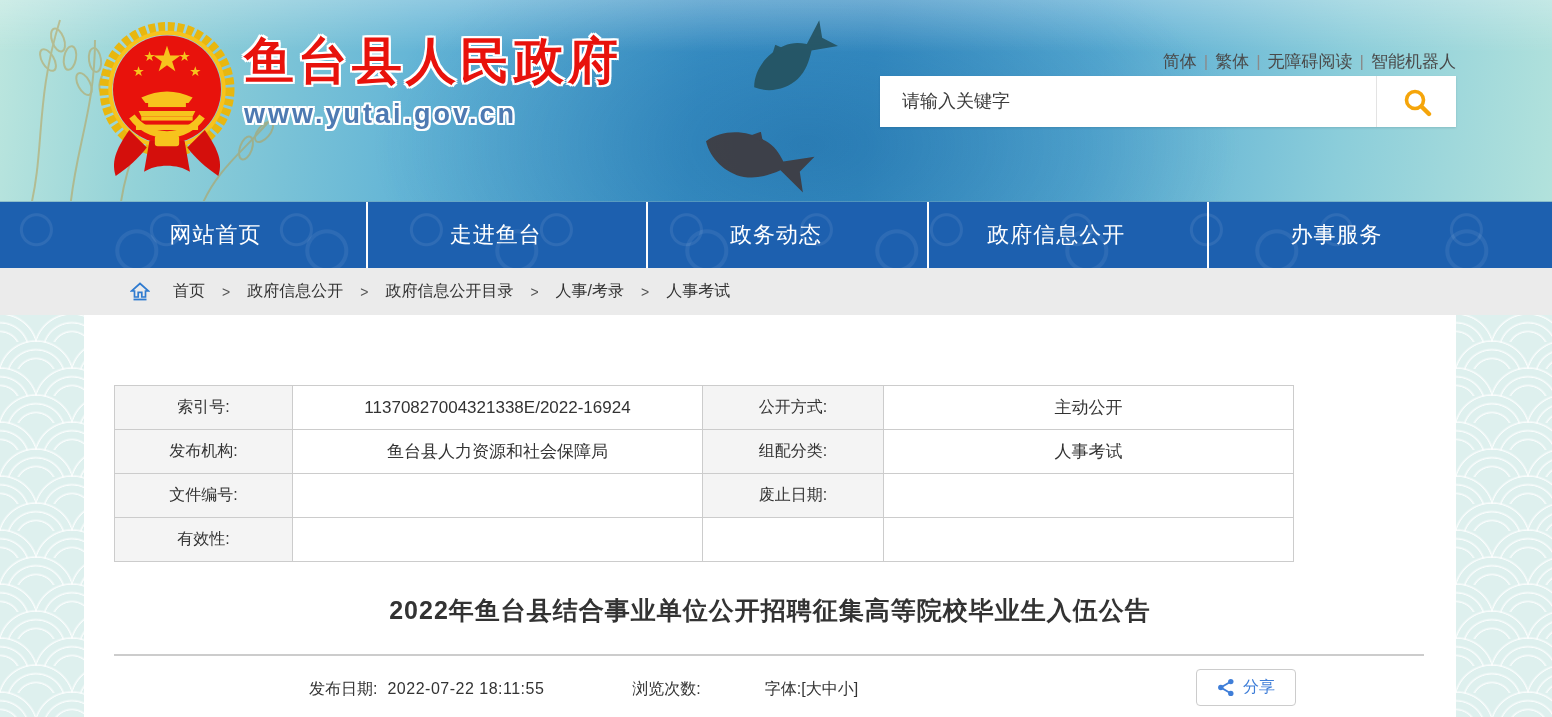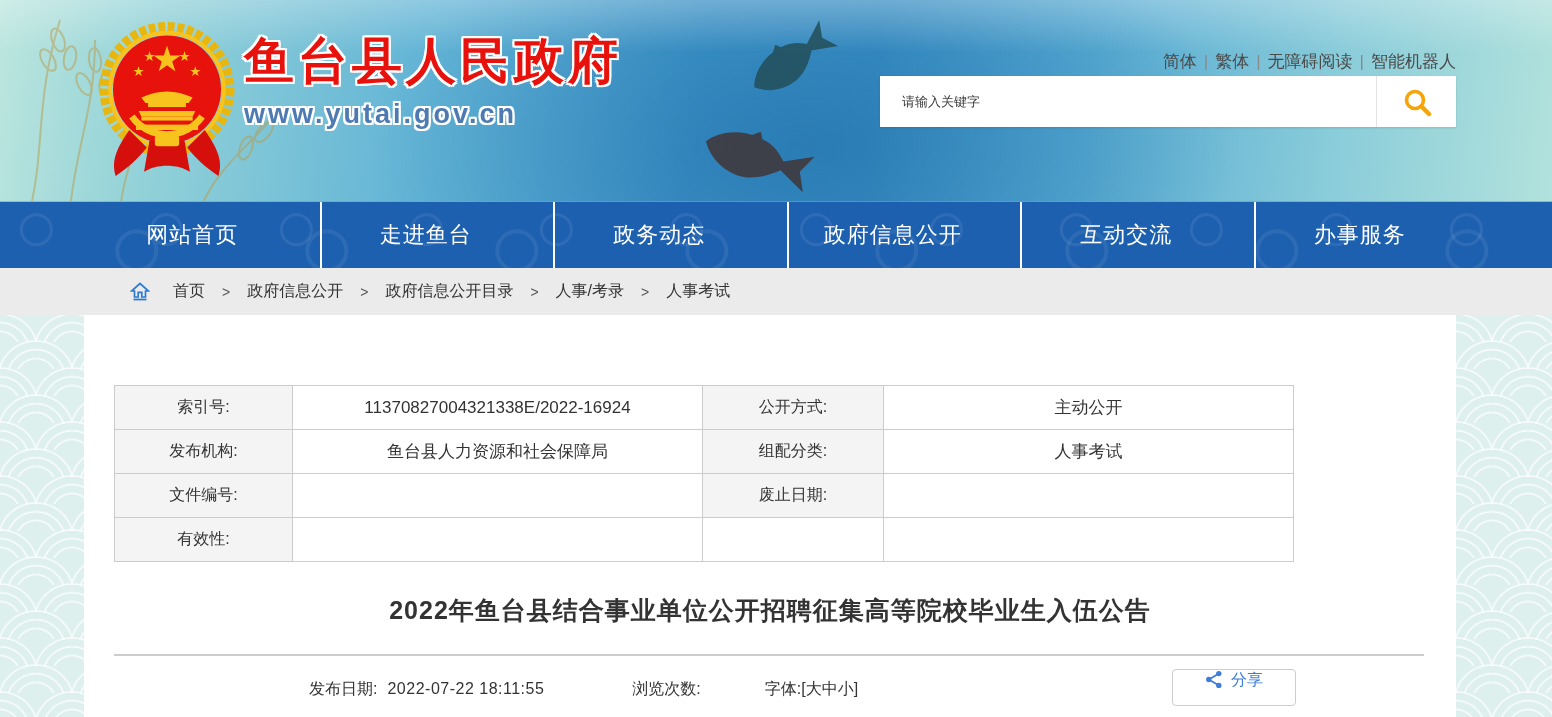--- a/index.html
+++ b/index.html
@@ -39,21 +39,21 @@
     font-size:17px; color:#4a4a4a; white-space:nowrap;
   }
   .top-links .tlink { cursor:pointer; }
   .top-links .sep { color:#8a8a8a; padding:0 7px; }
 
   .search-bar {
     position:absolute; top:76px; right:96px; width:576px; height:51px;
     display:flex; background:#fff; box-shadow:0 1px 2px rgba(0,40,70,.15);
   }
   .search-input {
-    flex:1; border:none; outline:none; padding:0 22px; font-size:13px; color:#333;
+    flex:1; border:none; outline:none; padding:0 22px; font-size:18px; color:#333;
     font-family:"Liberation Sans","DejaVu Sans",sans-serif; background:transparent;
   }
   .search-input::placeholder { color:#3b3b3b; opacity:1; }
   .search-btn {
     width:80px; border:none; background:#fff; border-left:1px solid #e3e3e3;
     display:flex; align-items:center; justify-content:center; cursor:pointer;
   }
 
   
   .nav {
@@ -110,23 +110,23 @@
   .title-divider { margin:27px 32px 0 30px; border-bottom:2px solid #ccc; }
 
   .meta-row {
     position:relative; margin-top:13px; padding-left:225px; height:40px;
     display:flex; align-items:center; font-size:16px; color:#333;
   }
   .meta-date-value { margin-left:10px; letter-spacing:.5px; }
   .meta-views { margin-left:88px; }
   .meta-font { margin-left:64px; }
   .share-btn {
-    position:absolute; right:160px; top:0; height:37px; padding:0 32px;
+    position:absolute; right:160px; top:0; height:37px; padding:0 20px;
     background:#fff; border:1px solid #ccc; border-radius:4px;
-    display:inline-flex; gap:8px; cursor:pointer;
+    display:inline-flex; align-items:center; gap:8px; cursor:pointer;
     color:#3f7ed8; font-size:16px;
   }
 </style>
 </head>
 <body>
 
 <div class="page">
 
   <div class="banner">
 
@@ -210,23 +210,20 @@
       <div class="nav-item">
           <span>走进鱼台</span>
         </div>
       <div class="nav-item">
           <span>政务动态</span>
         </div>
       <div class="nav-item">
           <span>政府信息公开</span>
         </div>
       <div class="nav-item">
-          <span>互动交流</span>
-        </div>
-      <div class="nav-item">
           <span>办事服务</span>
         </div>
     </div>
   </div>
 
   <div class="breadcrumb">
     <span class="crumb-home-icon">
       <svg width="20" height="19" viewBox="0 0 20 19">
         <path d="M10 1.5 L18.5 9 H15.5 V15 H11.8 V10.4 H8.2 V15 H4.5 V9 H1.5 Z" fill="none" stroke="#2f7bd0" stroke-width="1.7"></path>
         <line x1="3.5" y1="17.5" x2="16.5" y2="17.5" stroke="#2f7bd0" stroke-width="1.8"></line>

